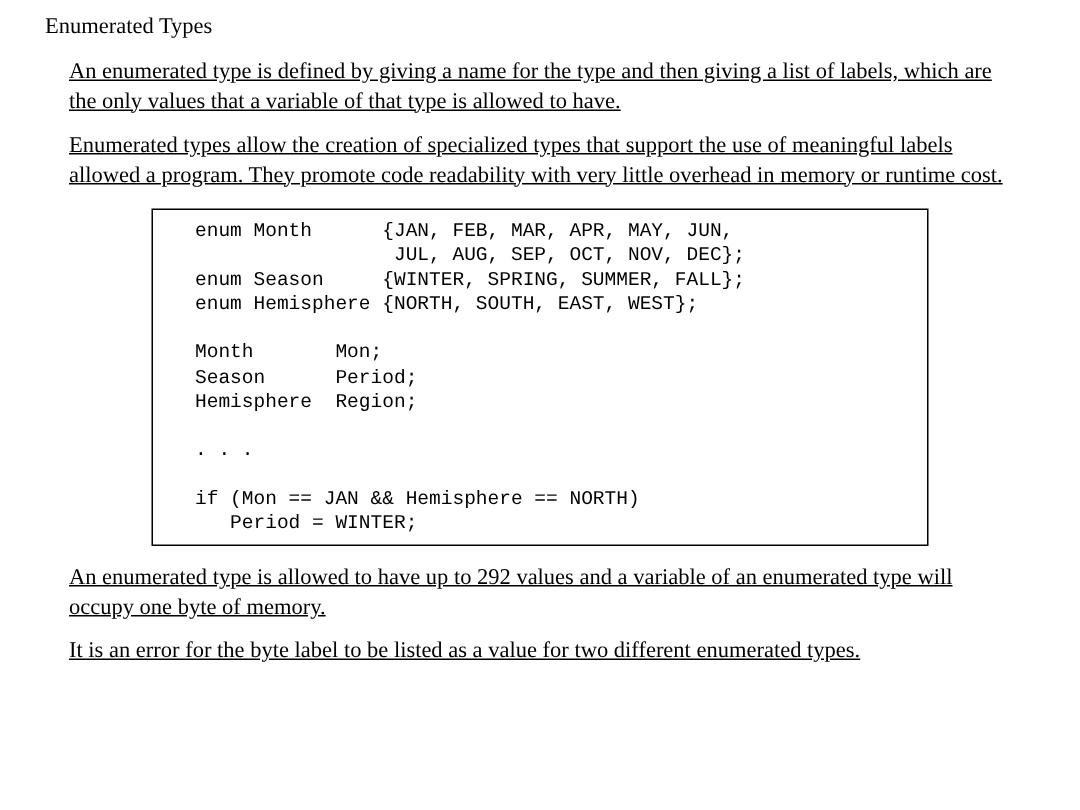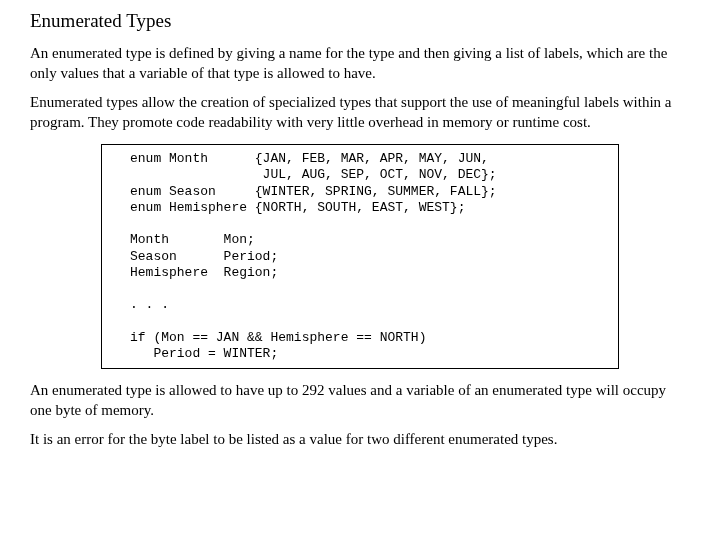--- a/index.html
+++ b/index.html
@@ -7,47 +7,48 @@
       padding: 10px 30px;
       width: 720px;
       height: 540px;
       box-sizing: border-box;
       font-family: "Times New Roman", Times, serif;
       font-size: 15px;
       color: #000;
       background: #fff;
     }
     .title {
-      font-size: 19px;
+      font-size: 15px;
       margin: 0 0 12px 0;
       font-weight: normal;
     }
     .para {
-      margin: 10px 0;
+      margin: 10px 16px;
       line-height: 1.3;
+      text-decoration: underline;
     }
     .code-box {
       border: 1px solid #000;
       margin: 12px auto;
       padding: 6px 28px;
       width: 460px;
       font-family: "Courier New", Courier, monospace;
       font-size: 13px;
       white-space: pre;
       line-height: 1.25;
     }
   </style>
 </head>
 <body>
 
 <div class="title">Enumerated Types</div>
 
 <div class="para">An enumerated type is defined by giving a name for the type and then giving a list of labels, which are the only values that a variable of that type is allowed to have.</div>
 
-<div class="para">Enumerated types allow the creation of specialized types that support the use of meaningful labels within a program.  They promote code readability with very little overhead in memory or runtime cost.</div>
+<div class="para">Enumerated types allow the creation of specialized types that support the use of meaningful labels allowed a program.  They promote code readability with very little overhead in memory or runtime cost.</div>
 
 <div class="code-box">enum Month      {JAN, FEB, MAR, APR, MAY, JUN,
                  JUL, AUG, SEP, OCT, NOV, DEC};
 enum Season     {WINTER, SPRING, SUMMER, FALL};
 enum Hemisphere {NORTH, SOUTH, EAST, WEST};
 
 Month       Mon;
 Season      Period;
 Hemisphere  Region;
 

